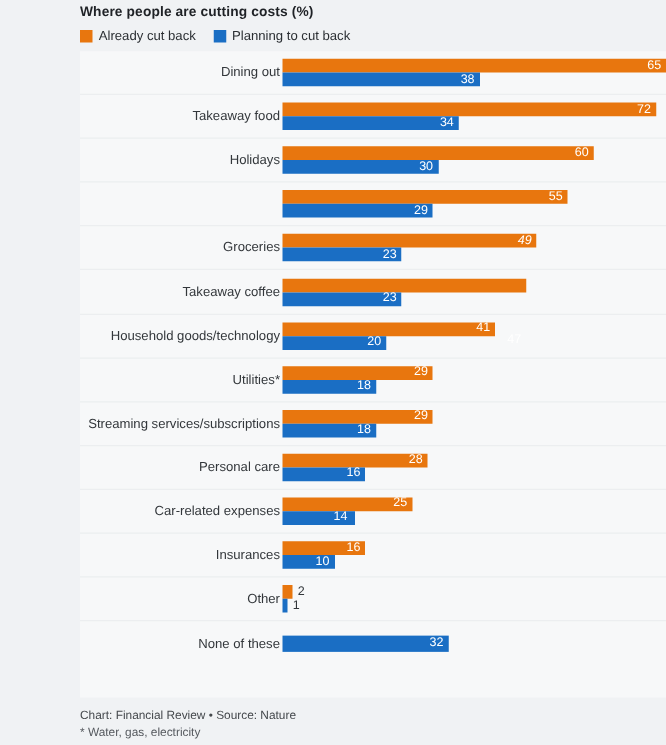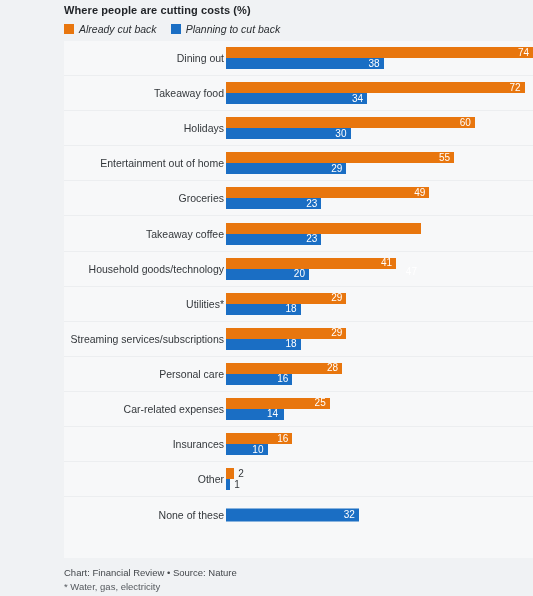--- a/index.html
+++ b/index.html
@@ -47,21 +47,20 @@
   .legend-swatch {
     width: 10px;
     height: 10px;
     display: inline-block;
     flex: none;
   }
   .legend-label {
     font-size: 10.5px;
     color: #2b2f33;
     white-space: nowrap;
-    font-style: italic;
   }
 
   .plot {
     position: absolute;
     left: 64px;
     top: 41px;
     width: 469px;
     height: 517px;
     background: #f7f8f9;
   }
@@ -169,21 +168,21 @@
     </div>
   </div>
 
   <div class="plot" id="plot-area">
       <div class="row">
         <div class="row-label">Dining out</div>
         <div class="bars">
           <div class="bar-group">
             <div class="bar-wrap">
               <div class="bar orange" style="width: 307px; background: rgb(232, 118, 14);"></div>
-              <span class="bar-value inside" style="left: 303px; transform: translate(-100%, -50%);">74</span>
+              <span class="bar-value inside" style="left: 303px; transform: translate(-100%, -50%);">65</span>
             </div>
             <div class="bar-wrap">
               <div class="bar blue" style="width: 157.6px; background: rgb(26, 110, 196);"></div>
               <span class="bar-value inside" style="left: 153.649px; transform: translate(-100%, -50%);">38</span>
             </div>
           </div>
         </div>
       </div>
       <div class="row">
         <div class="row-label">Takeaway food</div>
@@ -209,41 +208,40 @@
               <span class="bar-value inside" style="left: 244.919px; transform: translate(-100%, -50%);">60</span>
             </div>
             <div class="bar-wrap">
               <div class="bar blue" style="width: 124.5px; background: rgb(26, 110, 196);"></div>
               <span class="bar-value inside" style="left: 120.459px; transform: translate(-100%, -50%);">30</span>
             </div>
           </div>
         </div>
       </div>
       <div class="row">
-        <div class="row-label">Entertainment out of home</div>
         <div class="bars">
           <div class="bar-group">
             <div class="bar-wrap">
               <div class="bar orange" style="width: 228.2px; background: rgb(232, 118, 14);"></div>
               <span class="bar-value inside" style="left: 224.176px; transform: translate(-100%, -50%);">55</span>
             </div>
             <div class="bar-wrap">
               <div class="bar blue" style="width: 120.3px; background: rgb(26, 110, 196);"></div>
               <span class="bar-value inside" style="left: 116.311px; transform: translate(-100%, -50%);">29</span>
             </div>
           </div>
         </div>
       </div>
       <div class="row">
         <div class="row-label">Groceries</div>
         <div class="bars">
           <div class="bar-group">
             <div class="bar-wrap">
               <div class="bar orange" style="width: 203.3px; background: rgb(232, 118, 14);"></div>
-              <span class="bar-value inside" style="left: 199.284px; transform: translate(-100%, -50%);">49</span>
+              <span class="bar-value inside" style="left: 199.284px; transform: translate(-100%, -50%); font-style: italic;">49</span>
             </div>
             <div class="bar-wrap">
               <div class="bar blue" style="width: 95.4px; background: rgb(26, 110, 196);"></div>
               <span class="bar-value inside" style="left: 91.4189px; transform: translate(-100%, -50%);">23</span>
             </div>
           </div>
         </div>
       </div>
       <div class="row">
         <div class="row-label">Takeaway coffee</div>

